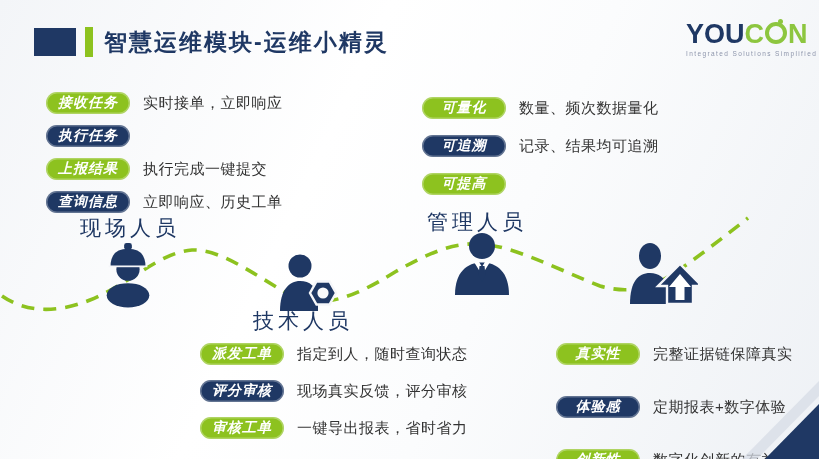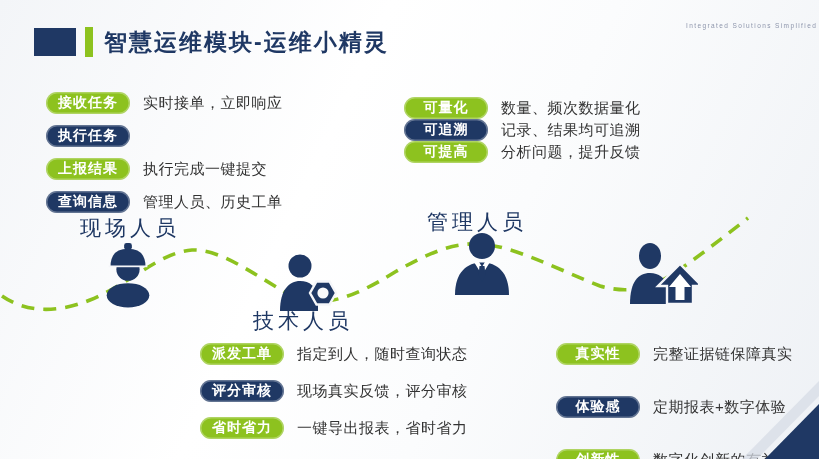--- a/index.html
+++ b/index.html
@@ -16,28 +16,29 @@
   .logo { position:absolute; left:686px; top:20px; width:120px; text-align:center; }
   .logo-line { font-size:27px; font-weight:bold; letter-spacing:0px; line-height:28px; white-space:nowrap; }
   .logo-you { color:#1F3864; }
   .logo-con { color:#8DC63F; }
   .logo-o { display:inline-block; width:14px; height:14px; border:4.5px solid #8DC63F; border-radius:50%; position:relative; top:1px; margin:0 1px; }
   .logo-o::after { content:""; position:absolute; left:9px; top:-7px; width:5px; height:5px; border-radius:50%; background:#8DC63F; }
   .logo-tagline { margin-top:2px; font-size:6.5px; letter-spacing:1.4px; color:#8d95ab; white-space:nowrap; }
   
   .fl { position:absolute; display:flex; flex-direction:column; }
   .fl-top-left     { left:46px;  top:92px;  gap:11px; }
-  .fl-top-right    { left:404px; top:97px;  }
+  .fl-top-right    { left:422px; top:97px;  gap:16px; }
   .fl-bottom-left  { left:200px; top:343px; gap:15px; }
   .fl-bottom-right { left:556px; top:343px; gap:31px; }
   .frow { display:flex; align-items:center; gap:13px; }
   .pill {
     min-width:62px; text-align:center; padding:2px 11px; border-radius:13px;
     color:#ffffff; font-weight:bold; font-size:14px; letter-spacing:1px;
     box-shadow:inset 0 0 0 1.5px rgba(255,255,255,.30);
+    font-style:italic;
   }
   .pill.green { background:#8DC21F; }
   .pill.navy  { background:#1F3864; }
   .fdesc { font-size:15px; color:#333333; letter-spacing:.5px; white-space:nowrap;text-align:center; }
   
   .persona { position:absolute; font-size:21px; font-weight:normal; color:#1F3864; letter-spacing:4px; white-space:nowrap; }
   .persona-1 { left:80px;  top:214px; }
   .persona-2 { left:253px; top:307px; }
   .persona-3 { left:427px; top:208px; }
   .persona-4 { left:625px; top:309px; }
@@ -64,67 +65,67 @@
              C 515 247, 555 268, 600 286
              C 625 293, 648 291, 676 272
              C 705 252, 730 232, 748 218" fill="none" stroke="#8DC21F" stroke-width="3.6" stroke-dasharray="13 9"></path>
   </svg>
 
   <div class="hdr-rect"></div>
   <div class="hdr-bar"></div>
   <div class="title">智慧运维模块-运维小精灵</div>
 
   <div class="logo">
+    <div class="logo-line"><span class="logo-you">YOU</span><span class="logo-con">C</span><span class="logo-o"></span><span class="logo-con">N</span></div>
     <div class="logo-tagline">Integrated Solutions Simplified</div>
   </div>
 
   <div class="fl fl-top-left">
     <div class="frow">
       <span class="pill green">接收任务</span>
       <span class="fdesc">实时接单，立即响应</span>
     </div>
     <div class="frow">
       <span class="pill navy">执行任务</span>
     </div>
     <div class="frow">
       <span class="pill green">上报结果</span>
       <span class="fdesc">执行完成一键提交</span>
     </div>
     <div class="frow">
       <span class="pill navy">查询信息</span>
-      <span class="fdesc">管理人员、历史工单</span>
+      <span class="fdesc">立即响应、历史工单</span>
     </div>
   </div>
 
   <div class="fl fl-top-right">
     <div class="frow">
       <span class="pill green">可量化</span>
       <span class="fdesc">数量、频次数据量化</span>
     </div>
     <div class="frow">
       <span class="pill navy">可追溯</span>
       <span class="fdesc">记录、结果均可追溯</span>
     </div>
     <div class="frow">
       <span class="pill green">可提高</span>
-      <span class="fdesc">分析问题，提升反馈</span>
     </div>
   </div>
 
   <div class="fl fl-bottom-left">
     <div class="frow">
       <span class="pill green">派发工单</span>
       <span class="fdesc">指定到人，随时查询状态</span>
     </div>
     <div class="frow">
       <span class="pill navy">评分审核</span>
       <span class="fdesc">现场真实反馈，评分审核</span>
     </div>
     <div class="frow">
-      <span class="pill green">省时省力</span>
+      <span class="pill green">审核工单</span>
       <span class="fdesc">一键导出报表，省时省力</span>
     </div>
   </div>
 
   <div class="fl fl-bottom-right">
     <div class="frow">
       <span class="pill green">真实性</span>
       <span class="fdesc">完整证据链保障真实</span>
     </div>
     <div class="frow">

